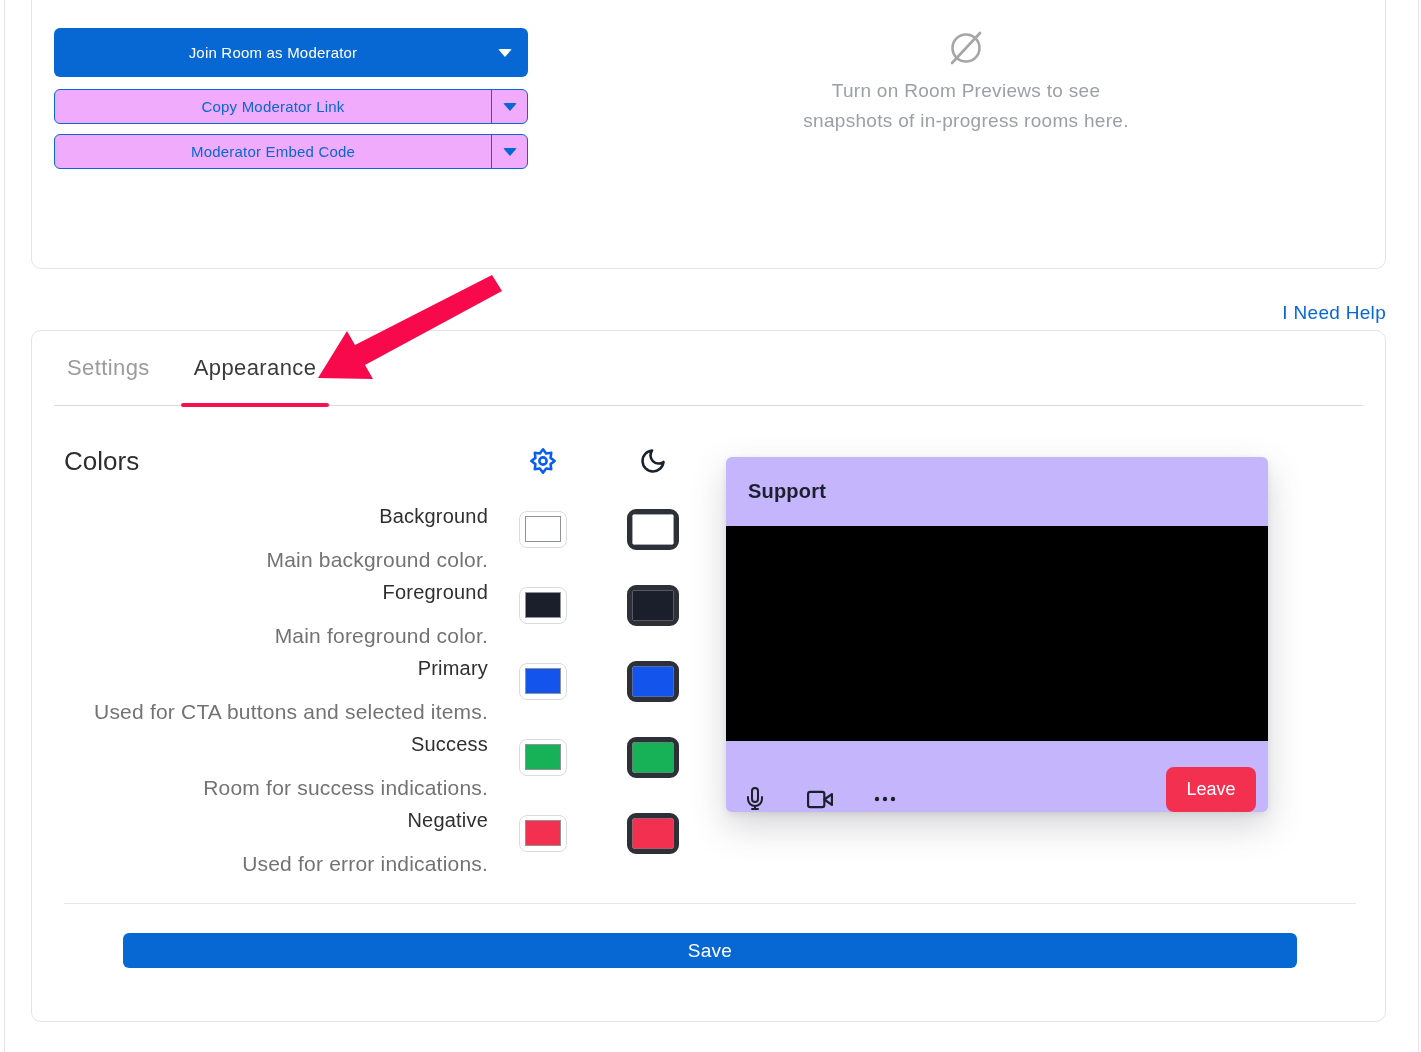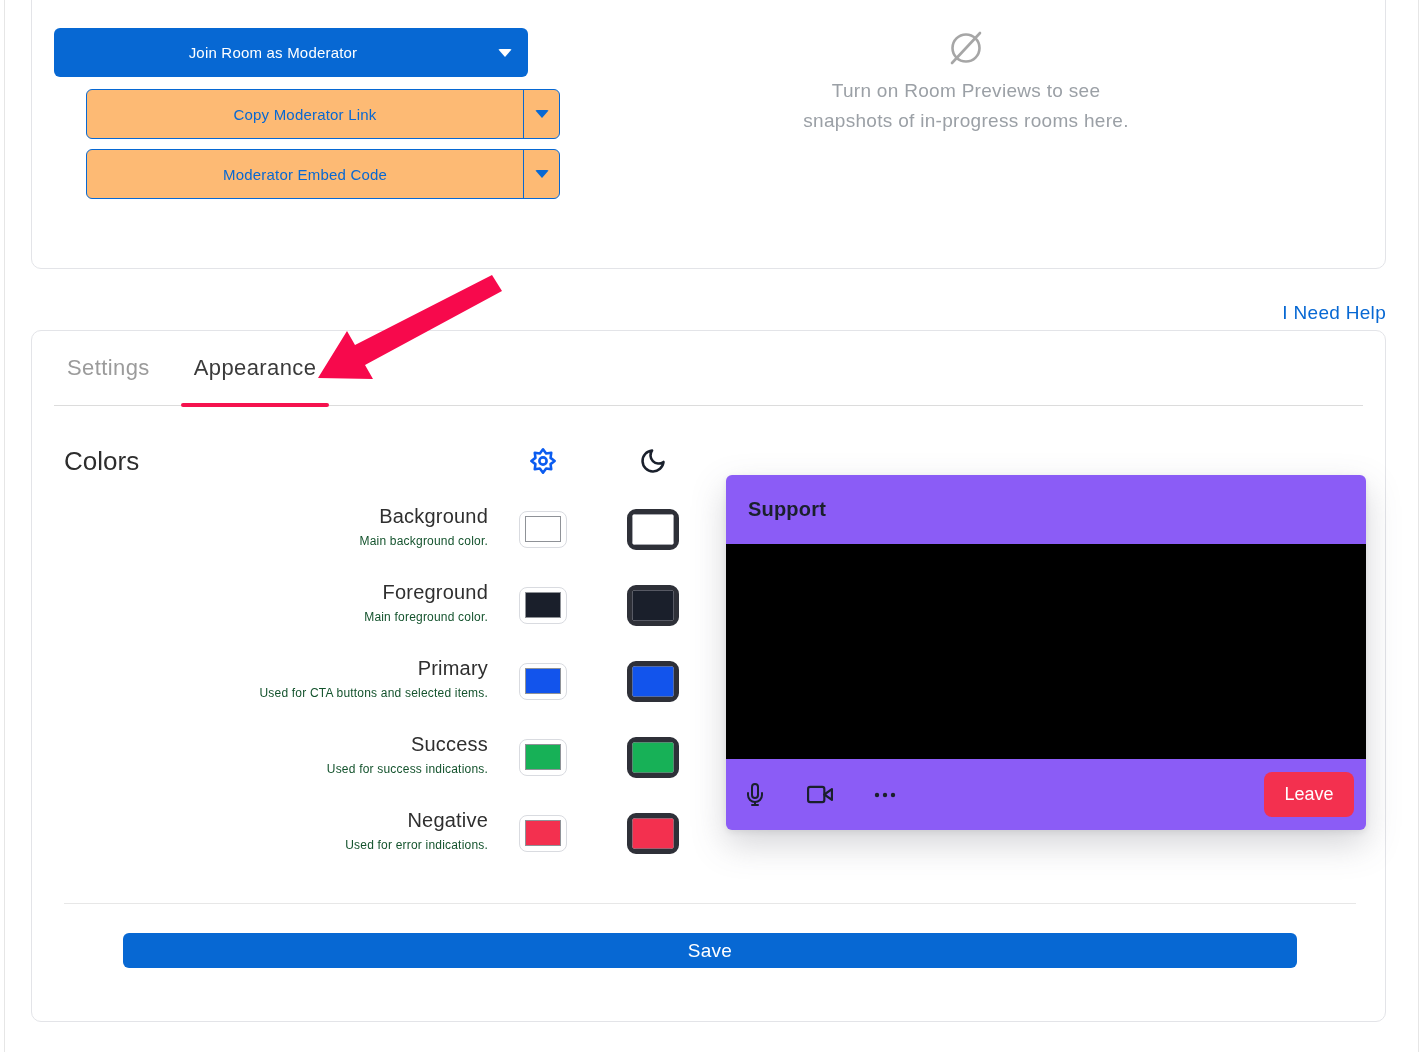--- a/index.html
+++ b/index.html
@@ -11,21 +11,21 @@
   .card { position:absolute; background:#fff; border:1px solid #e3e4e8; border-radius:10px; }
   .card-top { left:31px; top:-12px; width:1355px; height:281px; }
   .card-main { left:31px; top:330px; width:1355px; height:692px; }
 
   
   .btn-stack { position:absolute; left:22px; top:39px; width:474px; }
   .mod-btn { position:relative; width:474px; border-radius:6px; display:flex; align-items:center;
              justify-content:center; font-size:15px; letter-spacing:.2px; cursor:pointer; }
   .mod-btn .lbl { margin-right:36px; }
   .btn-filled { height:49px; background:#0768d3; color:#fff; margin-bottom:12px; }
-  .btn-outline { height:50px; background:#fdba74; border:1px solid #0768d3; color:#0768d3;margin-left:32px; }
+  .btn-outline { height:35px; background:#f0abfc; border:1px solid #0768d3; color:#0768d3; }
   .mb10 { margin-bottom:10px; } .mb11 { margin-bottom:11px;align-items:center; }
   .caret { width:0; height:0; border-left:7px solid transparent; border-right:7px solid transparent;
            border-top:8px solid currentColor; border-radius:2px; }
   .caret-abs { position:absolute; right:16px; top:50%; transform:translateY(-50%); }
   .split { position:absolute; right:0; top:0; bottom:0; width:36px; border-left:1px solid #0768d3;
            display:flex; align-items:center; justify-content:center; }
   .no-caret .lbl { margin-right:0; }
 
   
   .preview-empty { position:absolute; left:604px; top:20px; width:660px; text-align:center; color:#9ba0a6; }
@@ -45,37 +45,37 @@
   
   .anno-arrow { position:absolute; left:300px; top:273px; z-index:30; }
 
   
   .colors-grid { position:absolute; left:32px; top:100px; display:grid;
                  grid-template-columns:424px 110px 110px; grid-template-rows:60px repeat(5,76px); }
   .colors-title { font-size:26px; color:#2d2d2d; display:flex; align-items:center; }
   .mode-cell { display:flex; align-items:center; justify-content:center; }
   .row-label-cell { padding-top:14px;text-align:right; }
   .row-label { font-size:20px; color:#2f2f2f; letter-spacing:.2px; }
-  .row-desc { margin-top:6px; font-size:12px; color:#14532d; letter-spacing:.2px; }
+  .row-desc { margin-top:20px; font-size:21px; color:#737373; letter-spacing:.2px; }
   .swatch-cell { display:flex; align-items:center; justify-content:center; }
   .swatch-light { width:48px; height:37px; border:1px solid #d9dbe0; border-radius:8px; background:#fff;
                   display:flex; align-items:center; justify-content:center; cursor:pointer; }
   .swatch-light .chip { width:36px; height:26px; border:1px solid #8f9297; }
   .swatch-dark { width:52px; height:41px; border:5px solid #2e3038; border-radius:9px; background:#fff;
                  overflow:hidden; cursor:pointer; }
   .swatch-dark .chip { width:100%; height:100%; border:1px solid rgba(120,122,130,.65); }
 
   
-  .support-panel { position:absolute; left:694px; top:144px; width:640px; height:355px; background:#8b5cf6;
+  .support-panel { position:absolute; left:694px; top:126px; width:542px; height:355px; background:#c4b5fd;
                    border-radius:6px; box-shadow:0 14px 34px rgba(90,90,105,.26), 0 2px 6px rgba(0,0,0,.08);
                    z-index:20; }
   .support-header { height:69px; display:flex; align-items:center; padding-left:22px; }
   .support-title { font-size:20px; font-weight:700; color:#1a202c; letter-spacing:.2px; }
   .support-video { height:215px; background:#000; }
-  .support-footer { height:71px; display:flex; align-items:center; padding:0 12px 0 16px; gap:39px; }
+  .support-footer { height:71px; display:flex; align-items:flex-end; padding:0 12px 0 16px; gap:39px; }
   .ctrl-icon { width:26px; height:26px; display:flex; align-items:center; justify-content:center; cursor:pointer; }
   .leave-btn { margin-left:auto; width:90px; height:45px; border-radius:8px; background:#f3304f; color:#fff;
                font-size:18px; display:flex; align-items:center; justify-content:center; cursor:pointer; }
 
   .divider { position:absolute; left:32px; top:572px; width:1292px; height:1px; background:#e7e7e7; }
   .save-btn { position:absolute; left:91px; top:602px; width:1174px; height:35px; border-radius:6px;
               background:#0768d3; color:#fff; font-size:19px; letter-spacing:.3px;
               display:flex; align-items:center; justify-content:center; cursor:pointer; }
 </style>
 </head>
@@ -192,21 +192,21 @@
           </div>
         </div>
       <div class="swatch-cell">
           <div class="swatch-dark">
         <div class="chip" style="background-color: rgb(18, 84, 236);"></div>
           </div>
         </div>
 
       <div class="row-label-cell">
         <div class="row-label">Success</div>
-        <div class="row-desc">Used for success indications.</div>
+        <div class="row-desc">Room for success indications.</div>
       </div>
       <div class="swatch-cell">
           <div class="swatch-light">
         <div class="chip" style="background-color: rgb(23, 177, 87);"></div>
           </div>
         </div>
       <div class="swatch-cell">
           <div class="swatch-dark">
         <div class="chip" style="background-color: rgb(23, 177, 87);"></div>
           </div>

